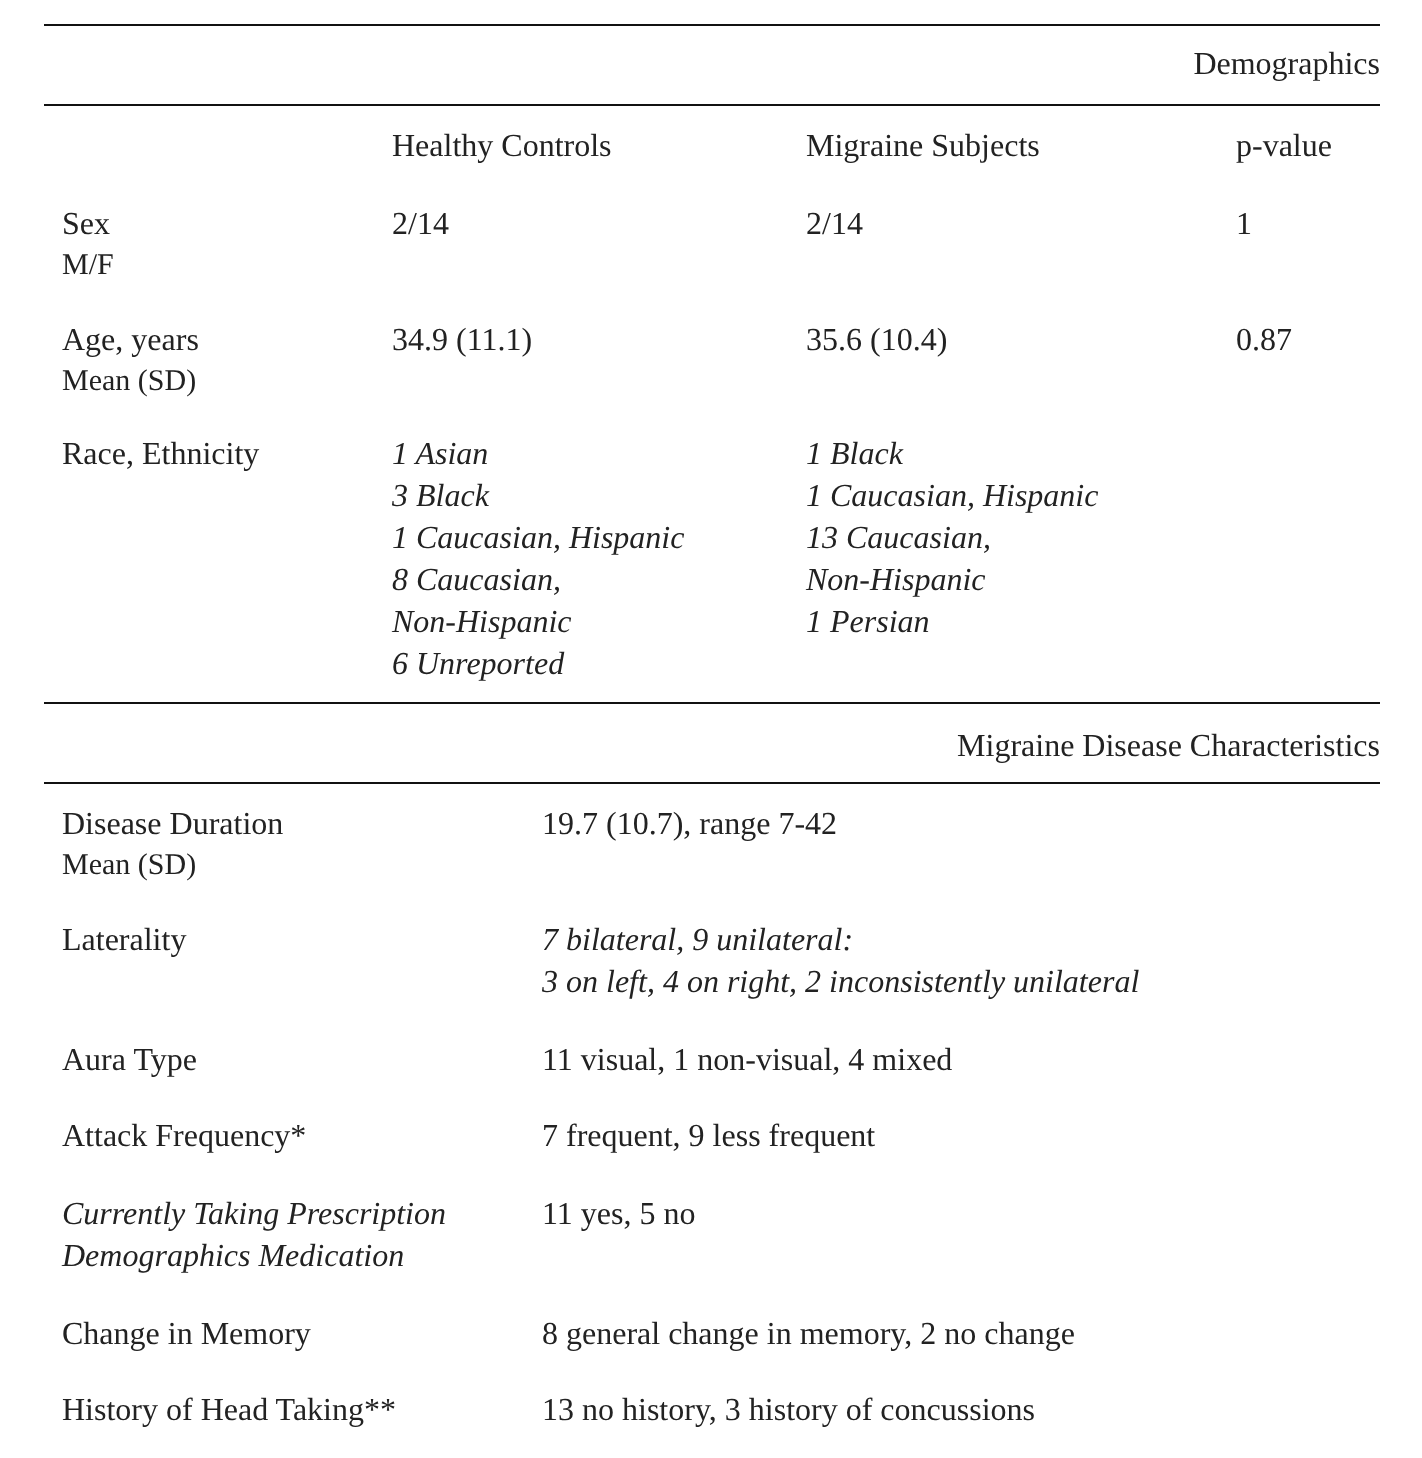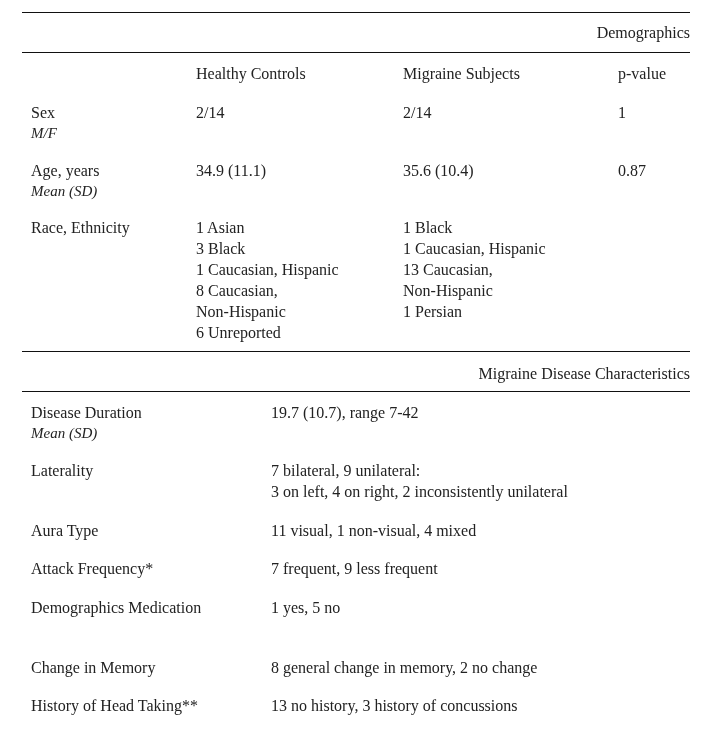--- a/index.html
+++ b/index.html
@@ -4,22 +4,22 @@
 <style>
   html, body { margin: 0; padding: 0; background: #ffffff; }
   body {
     width: 711px; height: 729px; position: relative; overflow: hidden;
     font-family: "Liberation Serif", "DejaVu Serif", serif;
     font-size: 16px; color: #222222; line-height: 21px;
   }
   .rule { position: absolute; left: 22px; width: 668px; height: 0; border-top: 1.3px solid #111111; }
   .section-title { position: absolute; left: 22px; width: 668px; text-align: right; }
   .abs { position: absolute; white-space: nowrap; }
-  .sub { font-style: italic; font-size: 15px; display: block; }
-  .lines span { display: block; }
+  .sub { font-size: 15px; display: block; }
+  .lines span { display: block; font-style: italic; }
 </style>
 </head>
 <body>
 
 <div>
   <div class="rule" style="top:12px"></div>
   <div class="section-title" style="top:22px">Demographics</div>
   <div class="rule" style="top:52px"></div>
 
   <div class="abs" style="left:196px;top:63px">Healthy Controls</div>
@@ -77,22 +77,23 @@
     <span>3 on left, 4 on right, 2 inconsistently unilateral</span>
   </div>
 
   <div class="abs" style="left:31px;top:520px">Aura Type</div>
   <div class="abs" style="left:271px;top:520px">11 visual, 1 non-visual, 4 mixed</div>
 
   <div class="abs" style="left:31px;top:558px">Attack Frequency*</div>
   <div class="abs" style="left:271px;top:558px">7 frequent, 9 less frequent</div>
 
   <div class="abs lines" style="left:31px;top:597px">
+    <span>Currently Taking Prescription</span>
     <span>Demographics Medication</span>
   </div>
-  <div class="abs" style="left:271px;top:597px">1 yes, 5 no</div>
+  <div class="abs" style="left:271px;top:597px">11 yes, 5 no</div>
 
   <div class="abs" style="left:31px;top:657px">Change in Memory</div>
   <div class="abs" style="left:271px;top:657px">8 general change in memory, 2 no change</div>
 
   <div class="abs" style="left:31px;top:695px">History of Head Taking**</div>
   <div class="abs" style="left:271px;top:695px">13 no history, 3 history of concussions</div>
 </div>
 
 </body></html>

